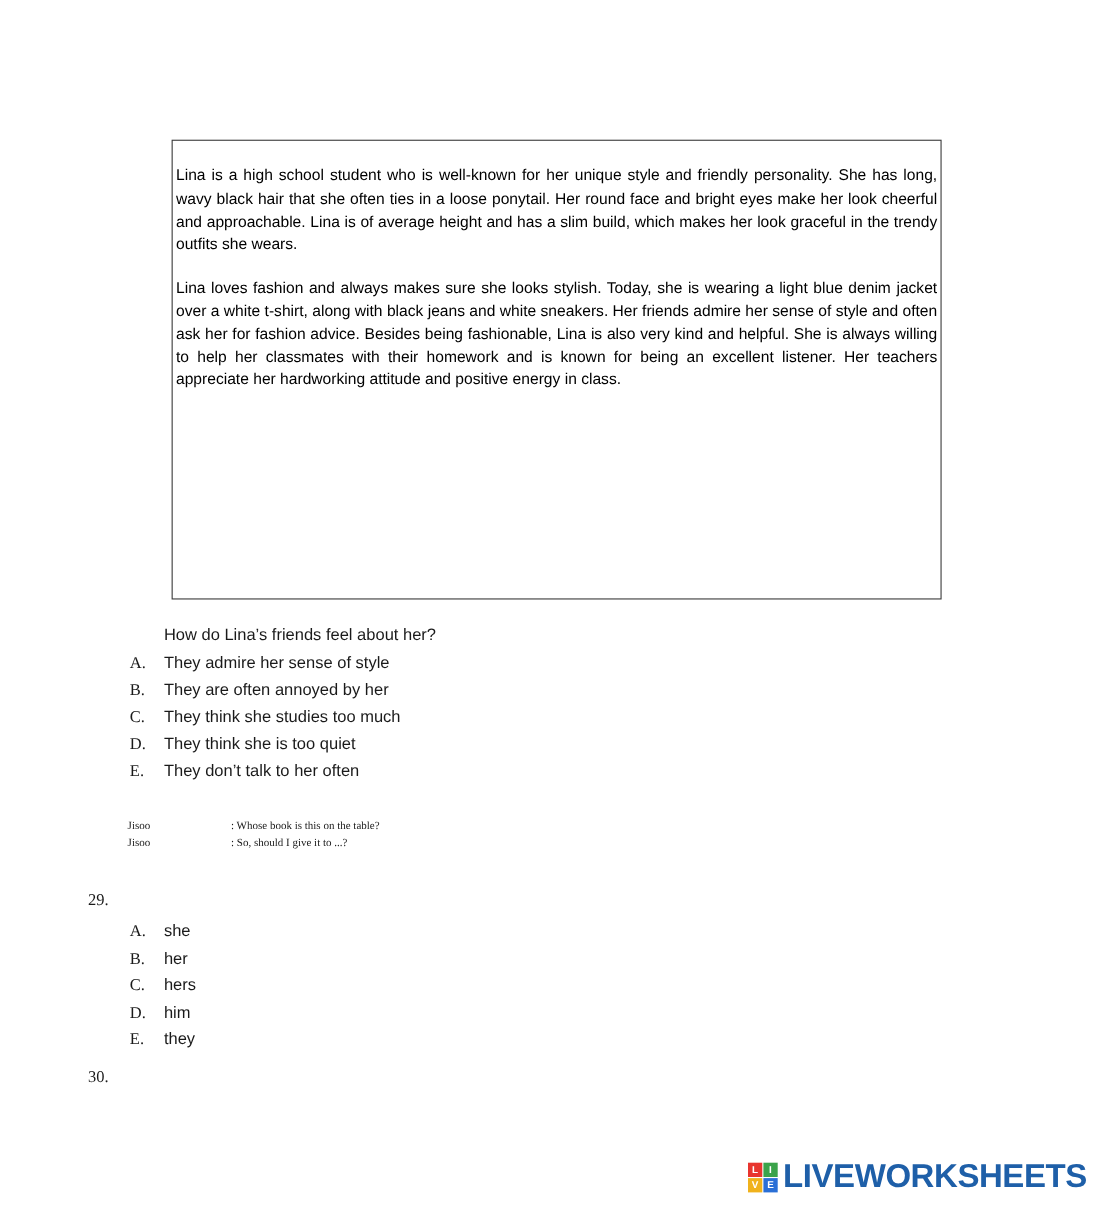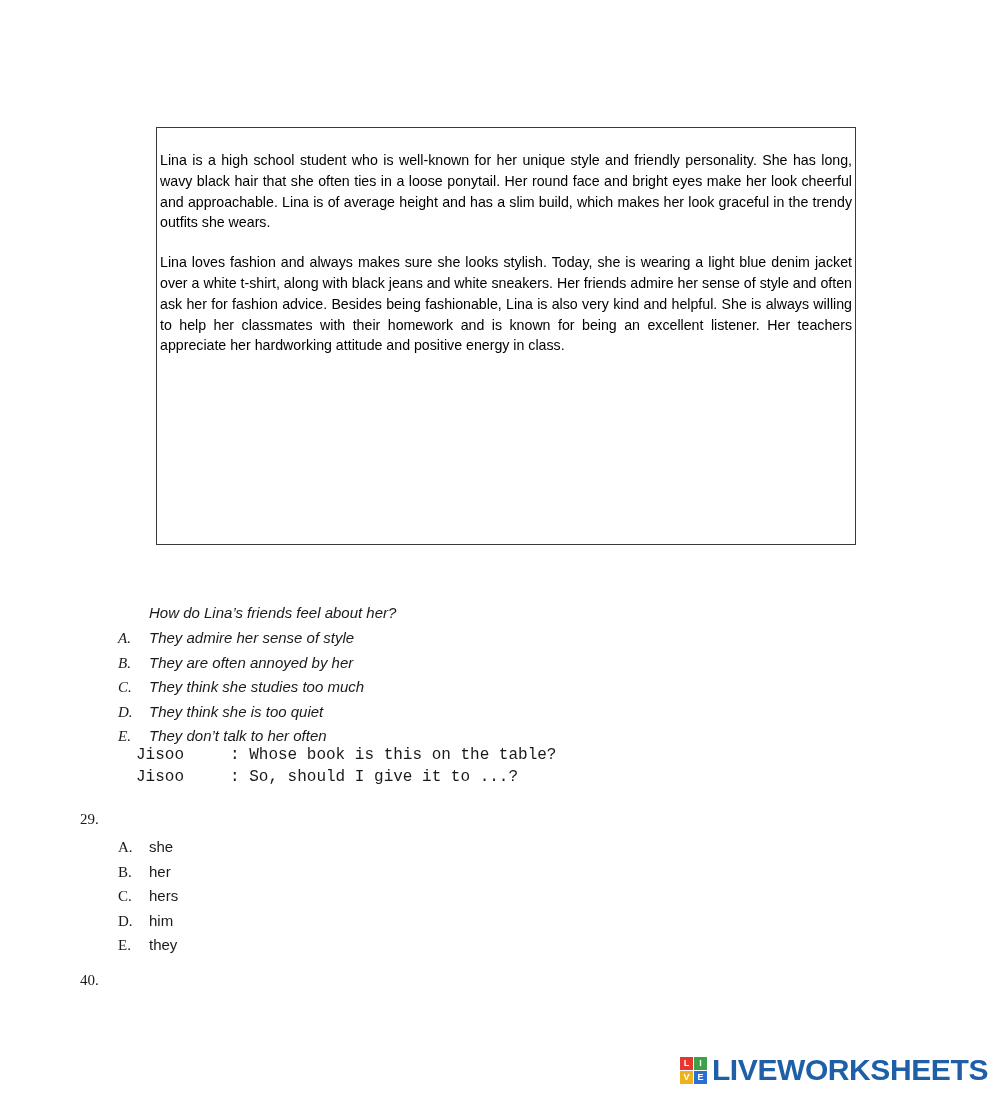--- a/index.html
+++ b/index.html
@@ -50,23 +50,22 @@
     padding: 0 0 0 0;
     margin: 0 1px 0 1px;
   }
   .para-1 { margin-top: 22px; }
   .para-2 { margin-top: 19px; }
 
   
   .question-28 {
     position: absolute;
     left: 118px;
-    top: 604px;
+    top: 569px;
     width: 760px;
-    font-style: italic;
   }
   .q-stem {
     font-family: "Liberation Sans", sans-serif;
     font-size: 15px;
     margin: 0 0 0 31px;
     color: #1a1a1a;
   }
   .opt-list {
     list-style: none;
     margin: 8px 0 0 0;
@@ -86,25 +85,25 @@
   }
   .opt-text {
     font-family: "Liberation Sans", sans-serif;
     font-size: 15px;
     color: #1a1a1a;
   }
 
   
   .dialogue {
     position: absolute;
-    left: 136px;
+    left: 116px;
     top: 746px;
     width: 600px;
-    font-family: Liberation Mono, monospace;
-    font-size: 16px;
+    font-family: Liberation Serif, serif;
+    font-size: 10px;
     color: #1a1a1a;
   }
   .dlg-row {
     display: flex;
     align-items: baseline;
     margin-bottom: 4px;
   }
   .dlg-speaker {
     width: 94px;
     flex: 0 0 94px;
@@ -254,21 +253,21 @@
       <span class="opt-text">him</span>
     </li>
     <li class="opt-row">
       <span class="opt-letter">E.</span>
       <span class="opt-text">they</span>
     </li>
   </ul>
 </div>
 
 <div class="question-30">
-  <span class="q30-num">40.</span>
+  <span class="q30-num">30.</span>
 </div>
 
 <div class="lw-logo">
   <div class="lw-mark">
     <span class="lw-cell lw-c1">L</span>
     <span class="lw-cell lw-c2">I</span>
     <span class="lw-cell lw-c3">V</span>
     <span class="lw-cell lw-c4">E</span>
   </div>
   <span class="lw-word">LIVEWORKSHEETS</span>

